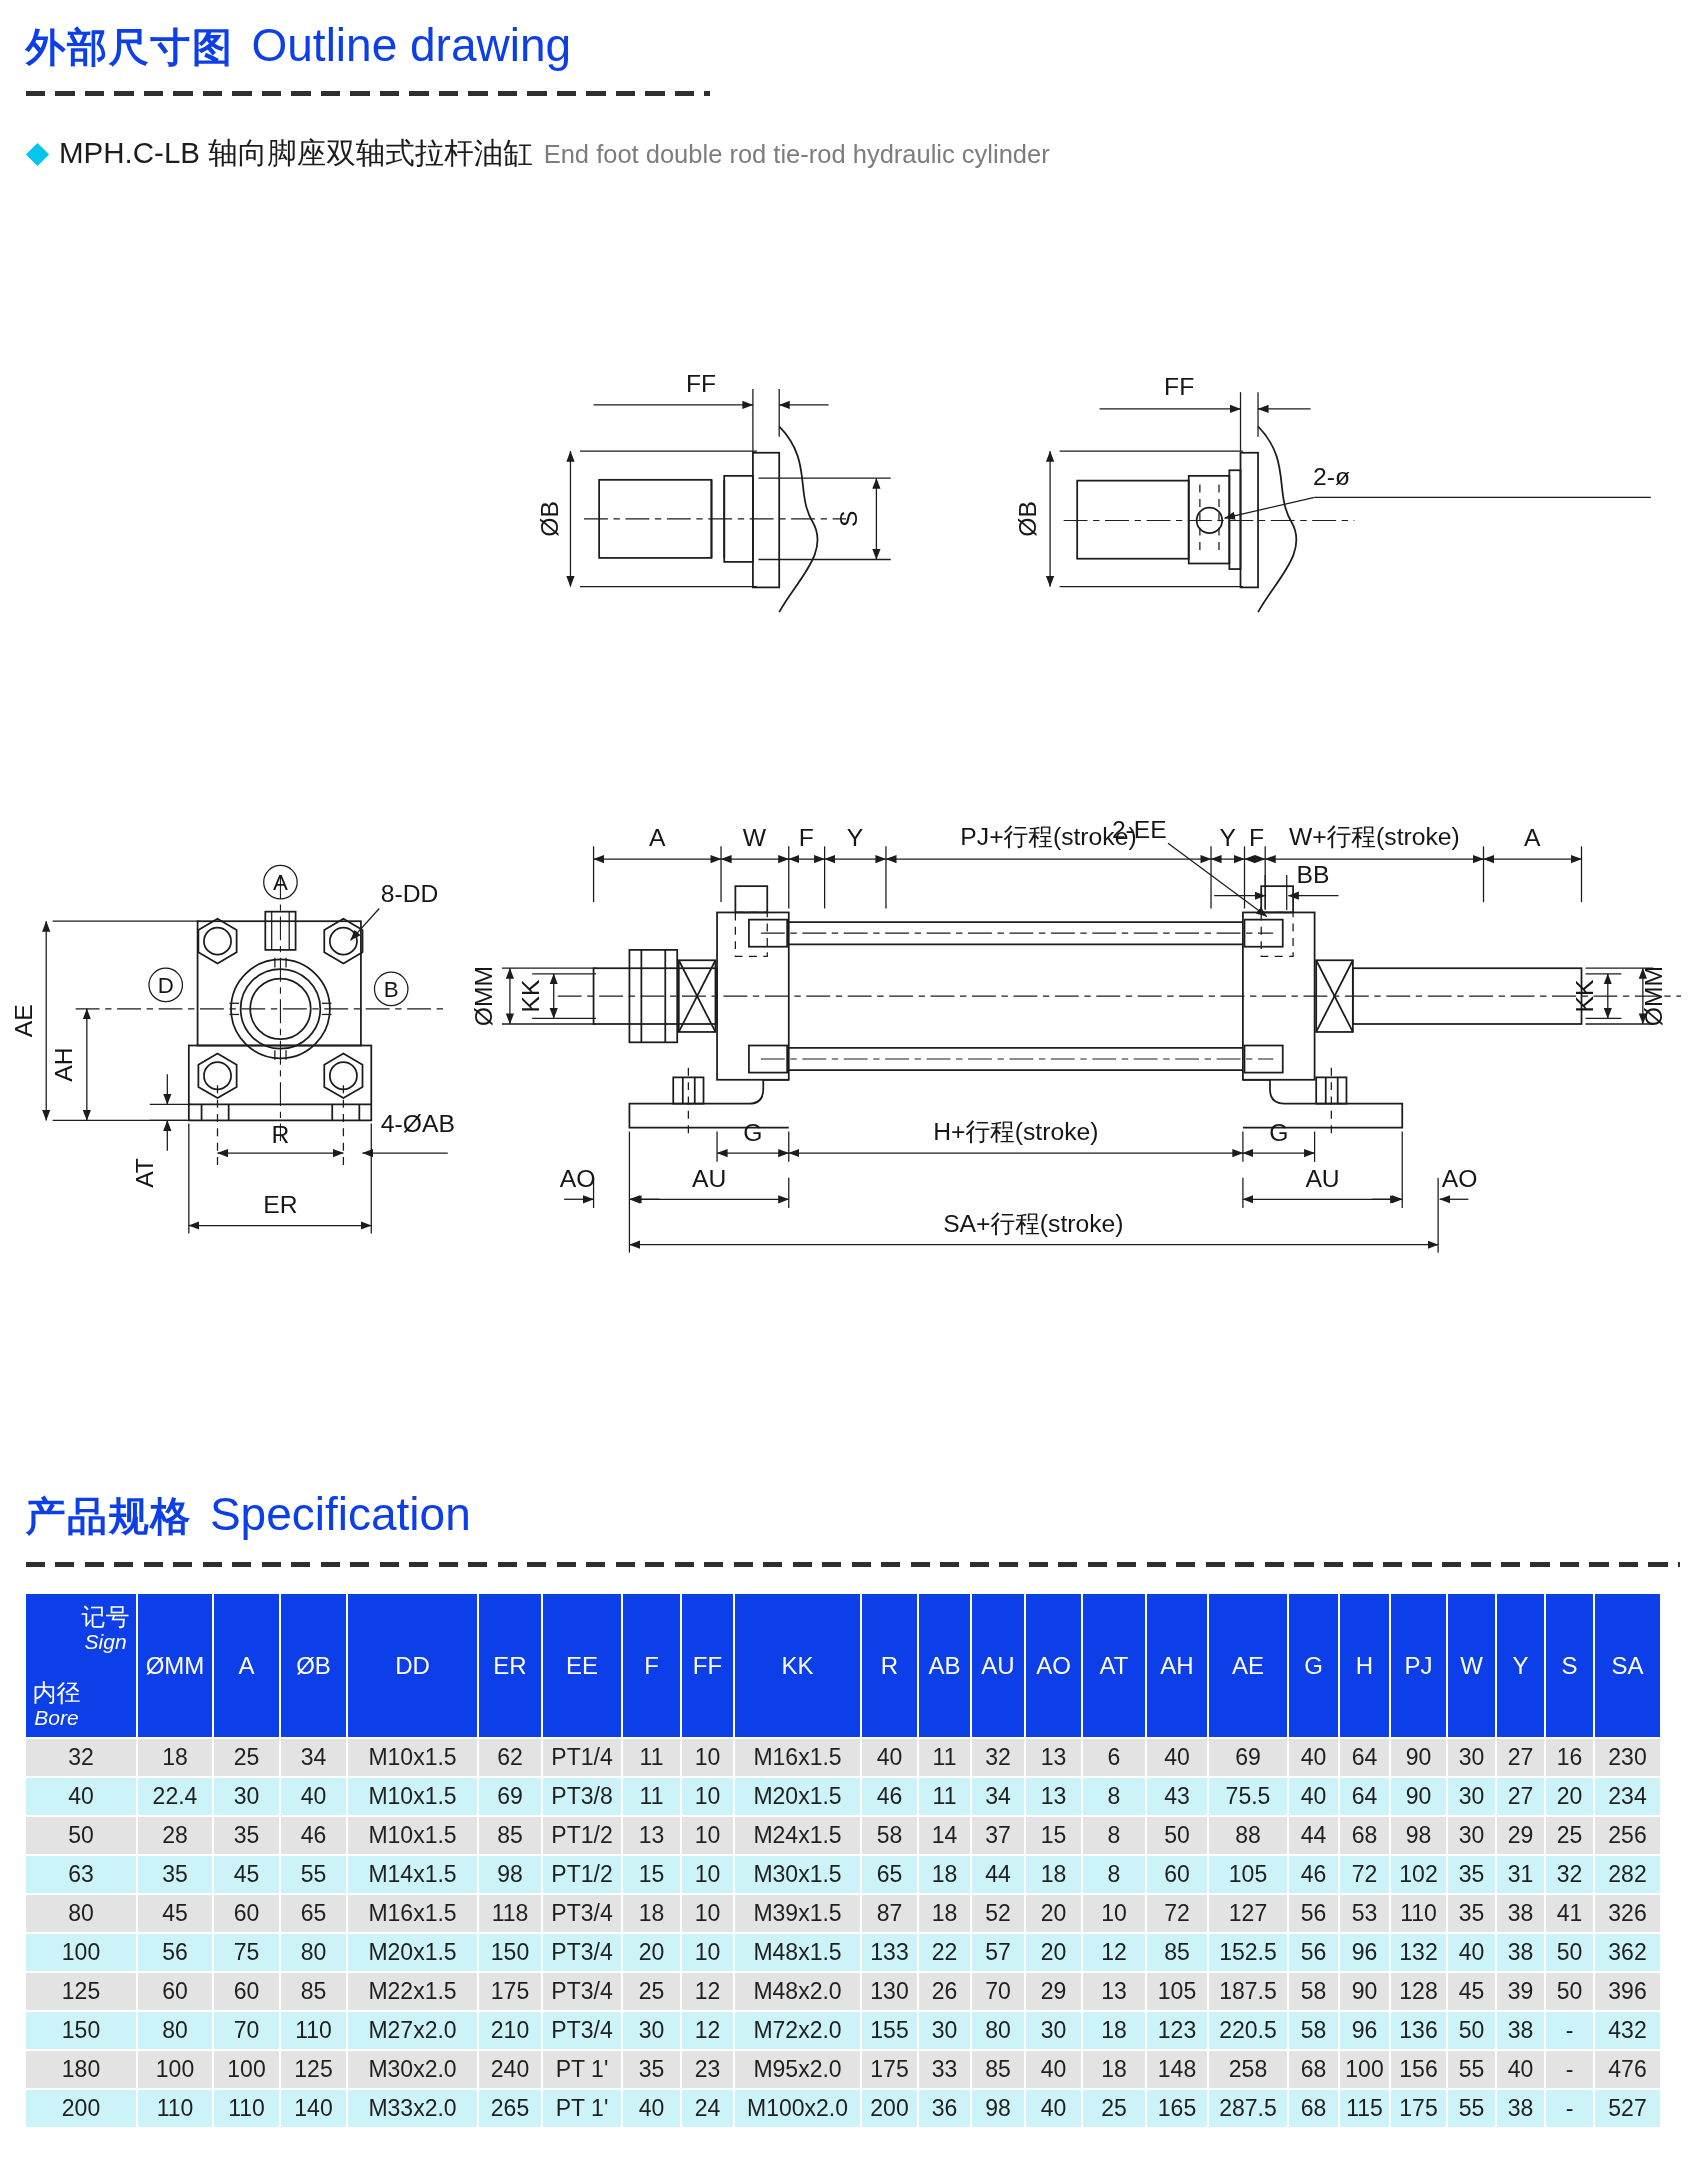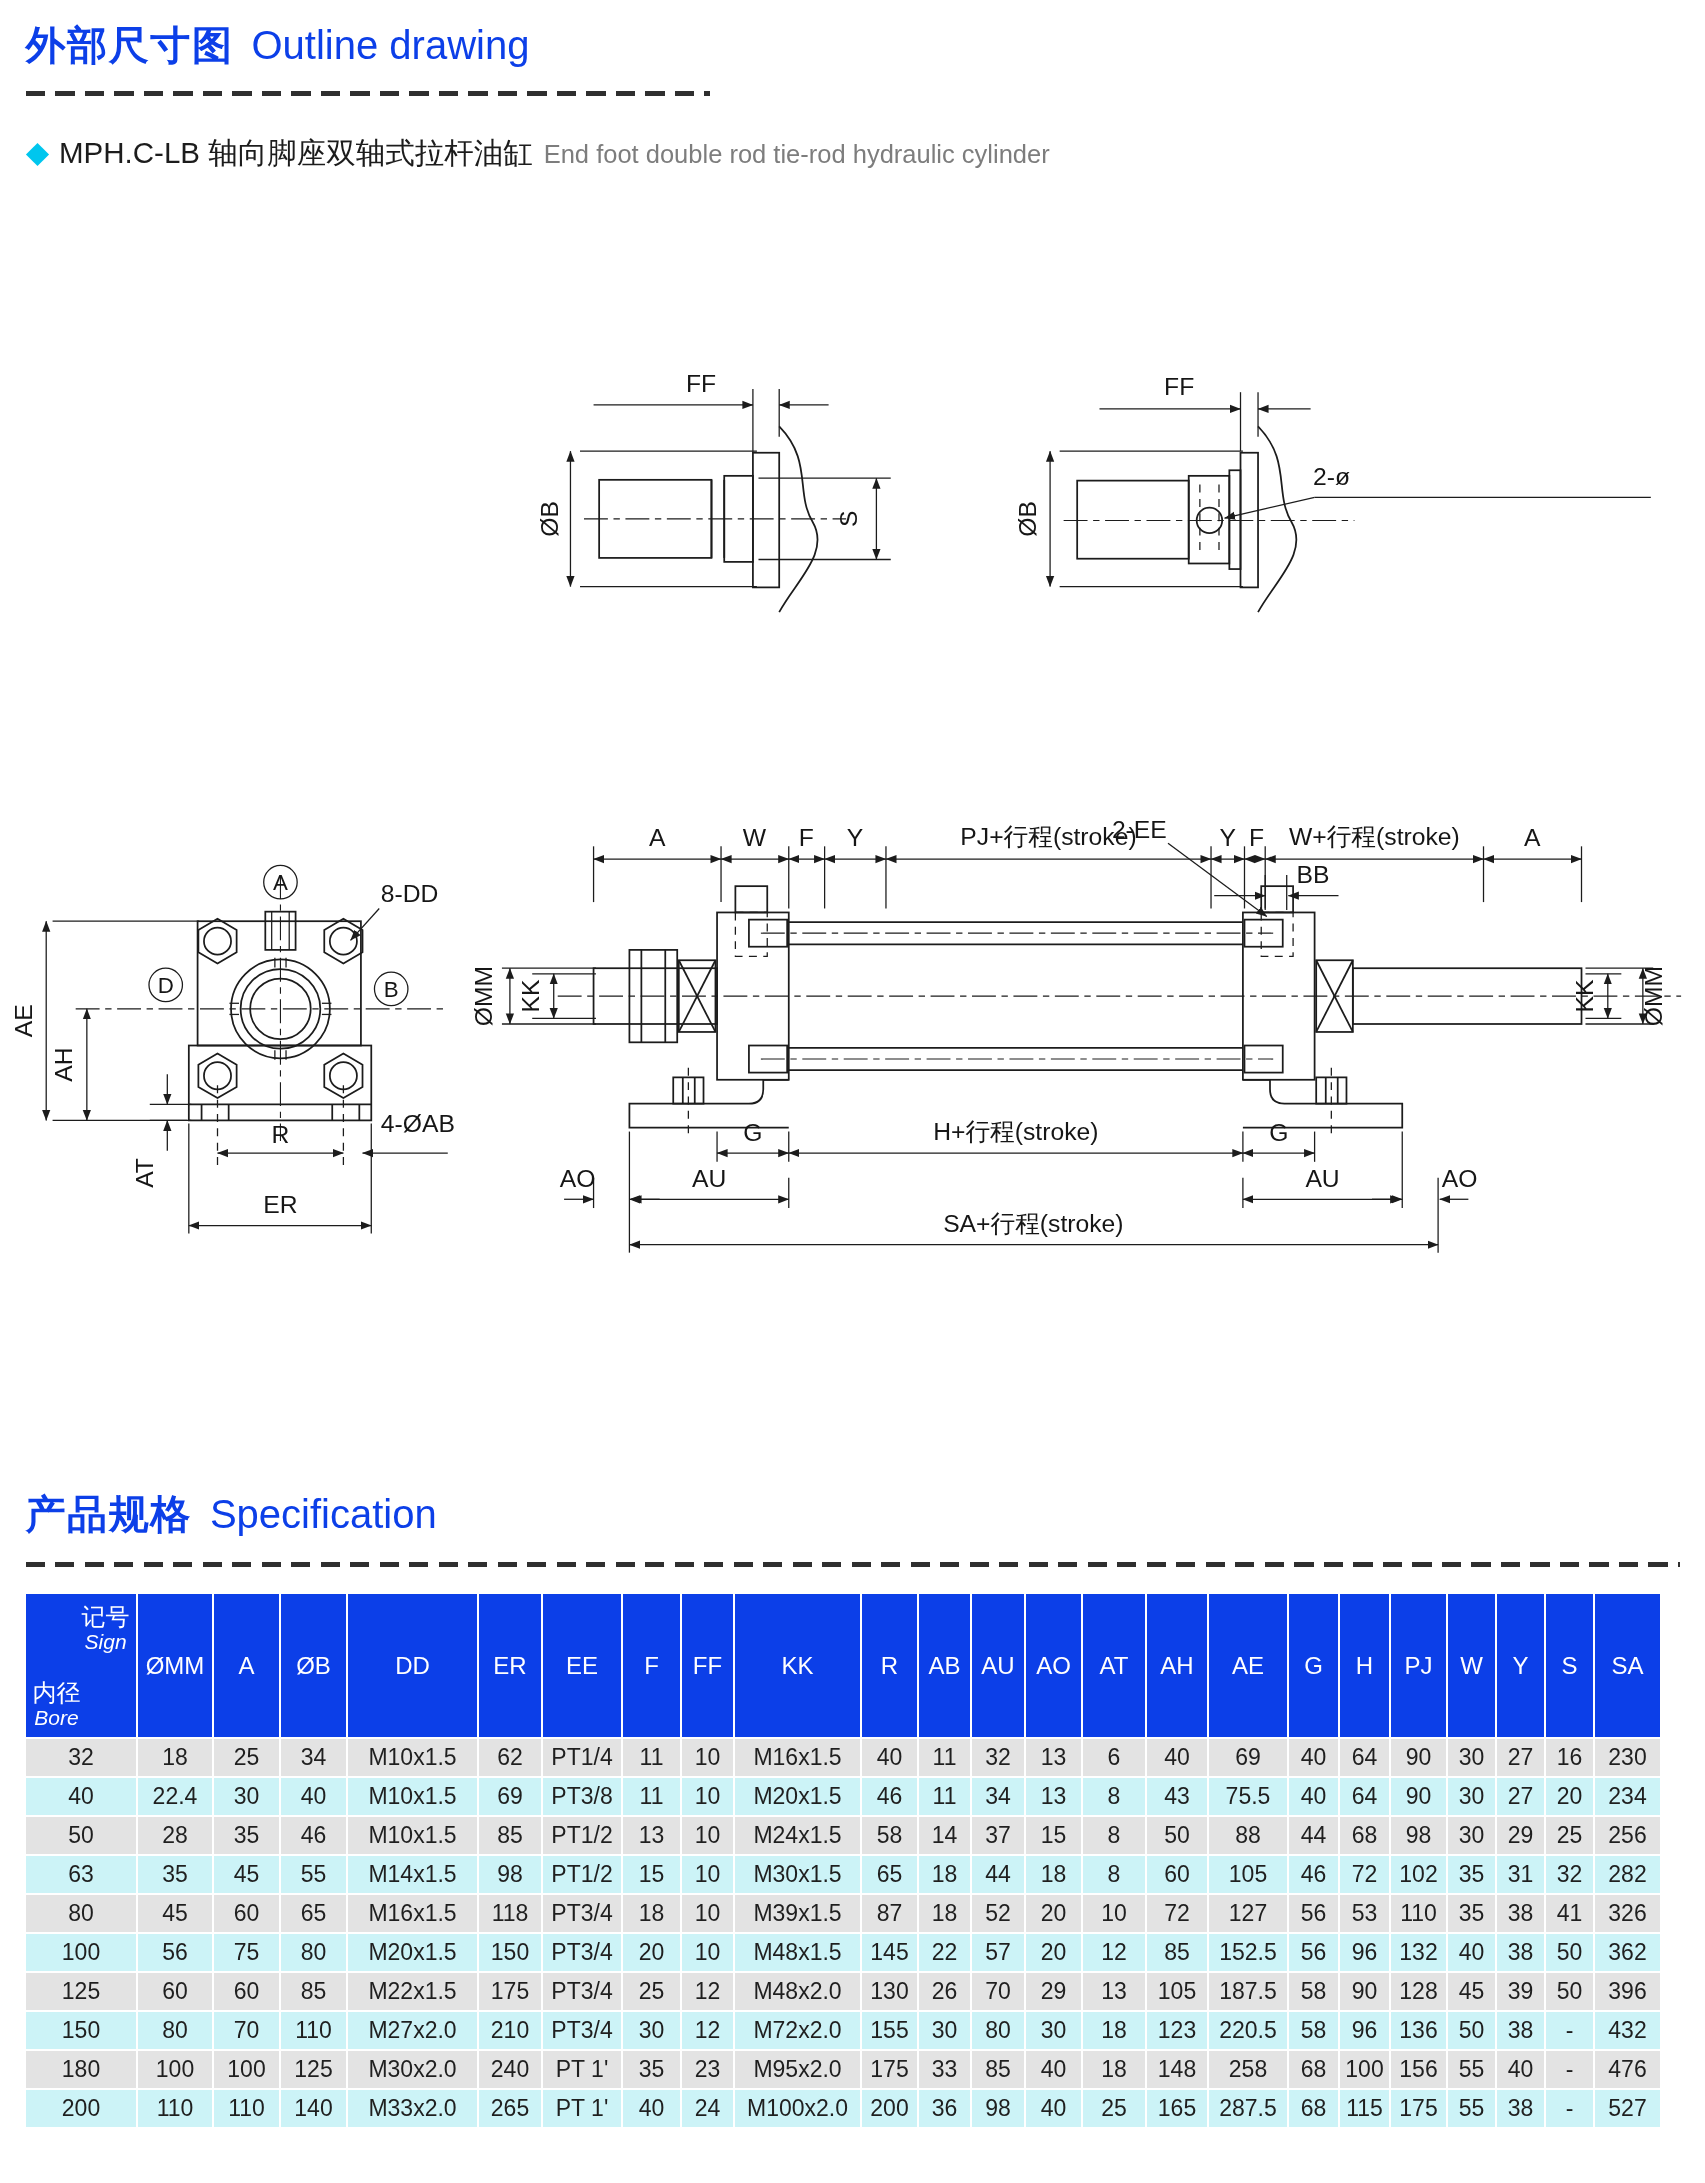--- a/index.html
+++ b/index.html
@@ -2,21 +2,21 @@
 <html style="font-size:12.7px"><head>
 <meta charset="utf-8">
 <style>
   html,body{margin:0;padding:0;}
   body{width:1705px;height:2183px;position:relative;background:#ffffff;
        font-family:"Liberation Sans","DejaVu Sans",sans-serif;color:#222;overflow:hidden;}
   .abs{position:absolute;}
   
   .sec-title{display:flex;align-items:baseline;gap:18px;white-space:nowrap;}
   .sec-title .zh{font-size:40px;font-weight:700;color:#0c3fe8;letter-spacing:1.6px;}
-  .sec-title .en{font-size:40px;font-weight:400;color:#0c3fe8;}
+  .sec-title .en{font-size:46px;font-weight:400;color:#0c3fe8;}
   .dash-line{height:4.8px;background:repeating-linear-gradient(90deg,#2f2f2f 0 19px,transparent 19px 29.5px);}
   
   .prod{display:flex;align-items:baseline;gap:11px;white-space:nowrap;}
   .diamond{width:21px;height:21px;background:#00c6ee;transform:rotate(45deg) scale(.78);display:inline-block;position:relative;top:1.6px;}
   .prod .code{font-size:29.5px;color:#1c1c1c;}
   .prod .desc{font-size:25.5px;color:#7d7d7d;}
   
   svg text{fill:#161616;font-size:30px;font-family:"Liberation Sans","DejaVu Sans",sans-serif;}
   .ln{stroke:#1c1c1c;stroke-width:2.2;fill:none;}
   .thin{stroke:#1c1c1c;stroke-width:1.6;fill:none;}
@@ -540,21 +540,21 @@
           <td>100</td>
           <td>56</td>
           <td>75</td>
           <td>80</td>
           <td>M20x1.5</td>
           <td>150</td>
           <td>PT3/4</td>
           <td>20</td>
           <td>10</td>
           <td>M48x1.5</td>
-          <td>145</td>
+          <td>133</td>
           <td>22</td>
           <td>57</td>
           <td>20</td>
           <td>12</td>
           <td>85</td>
           <td>152.5</td>
           <td>56</td>
           <td>96</td>
           <td>132</td>
           <td>40</td>

